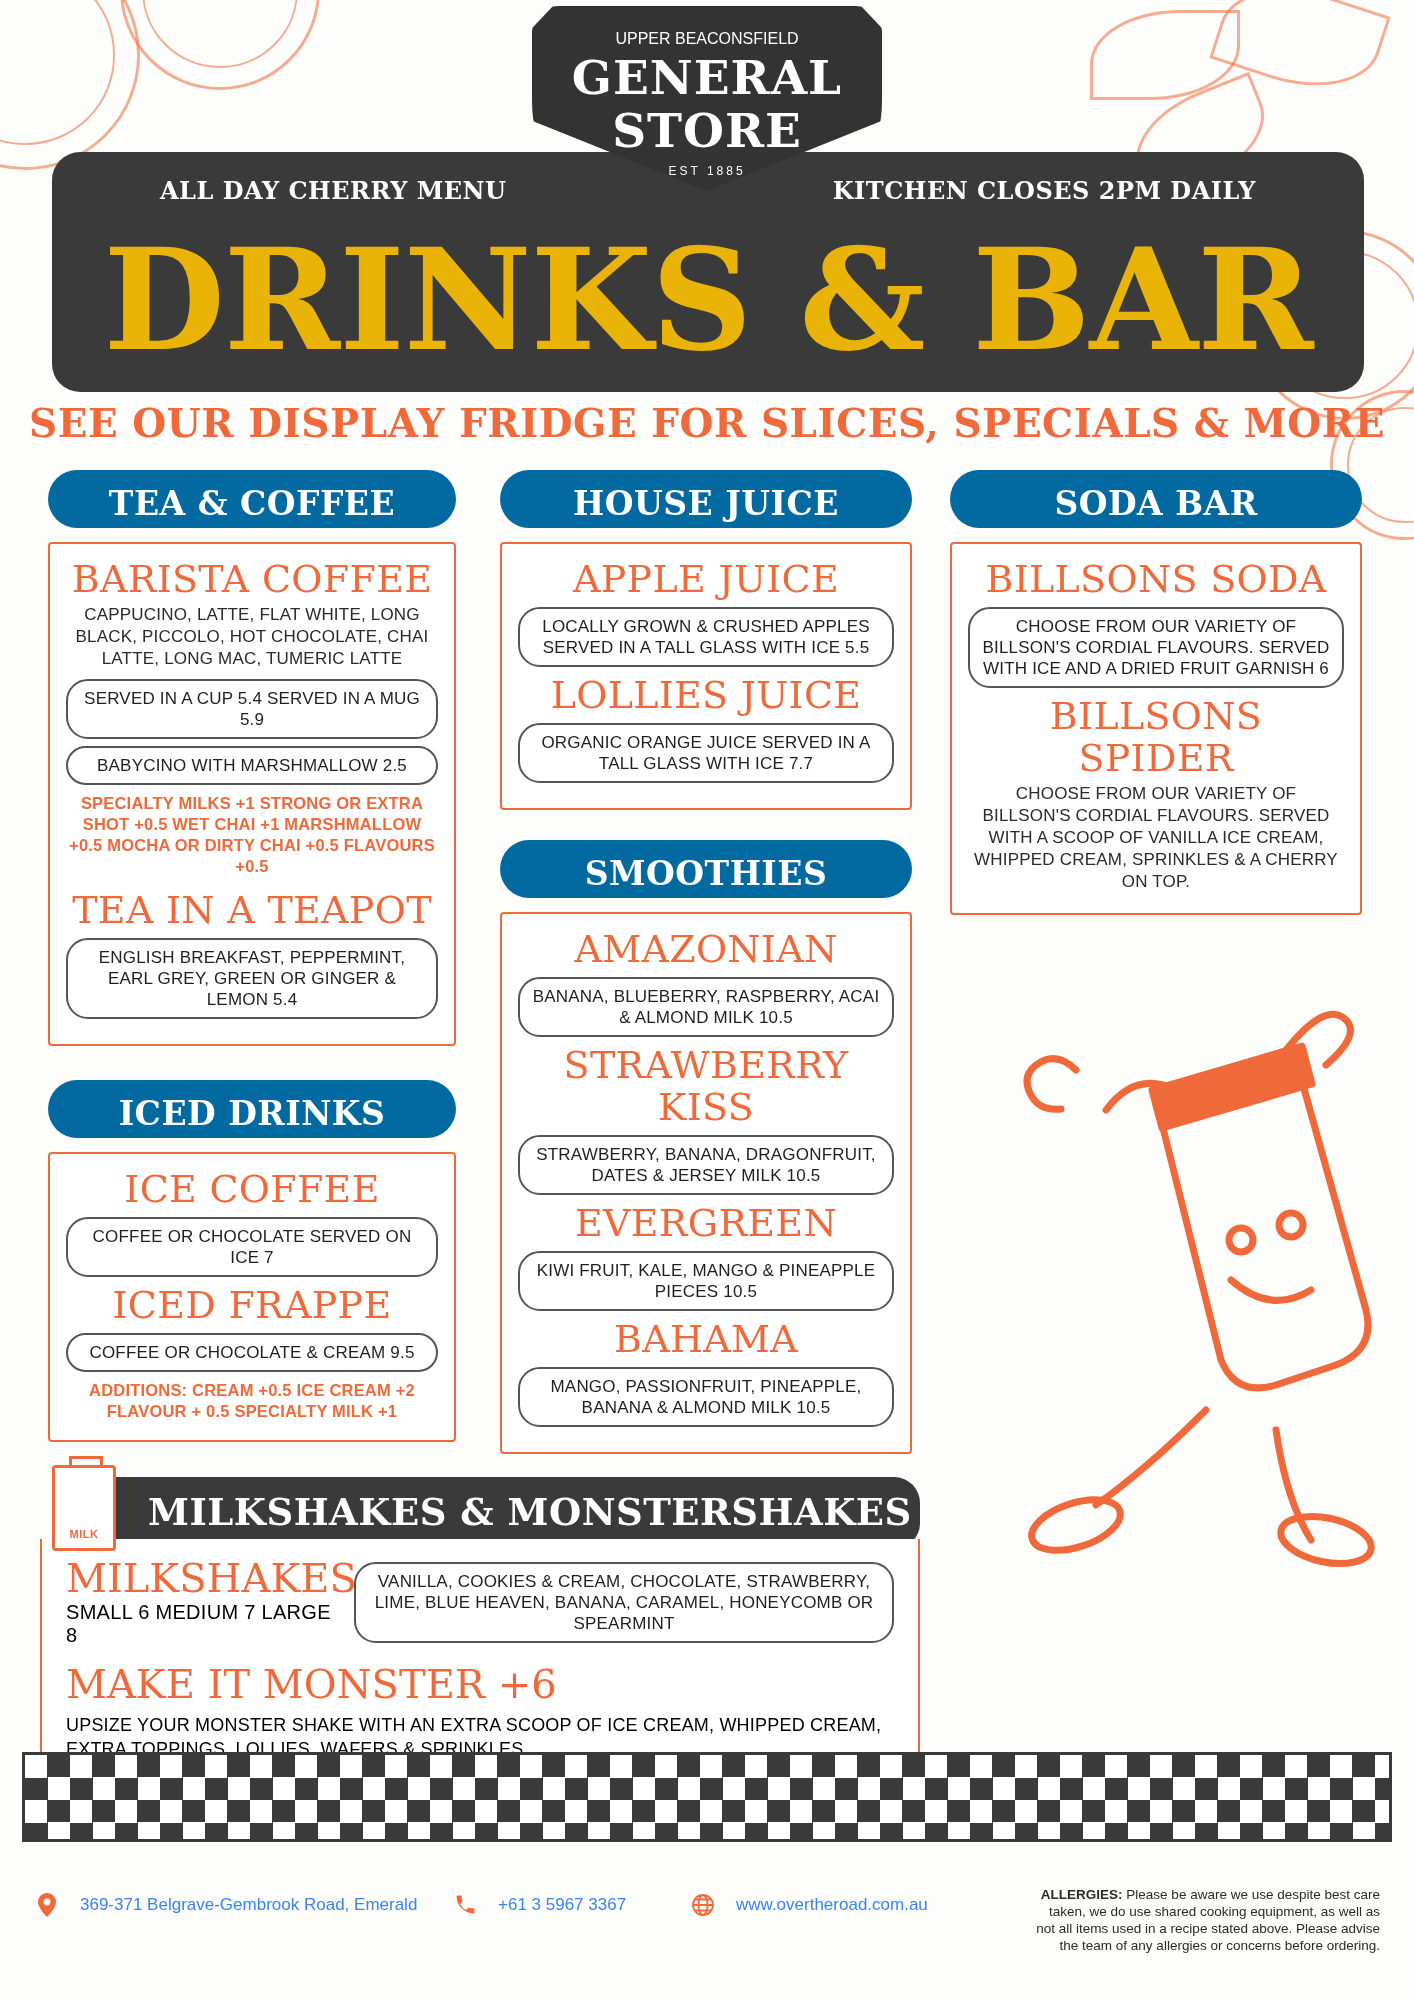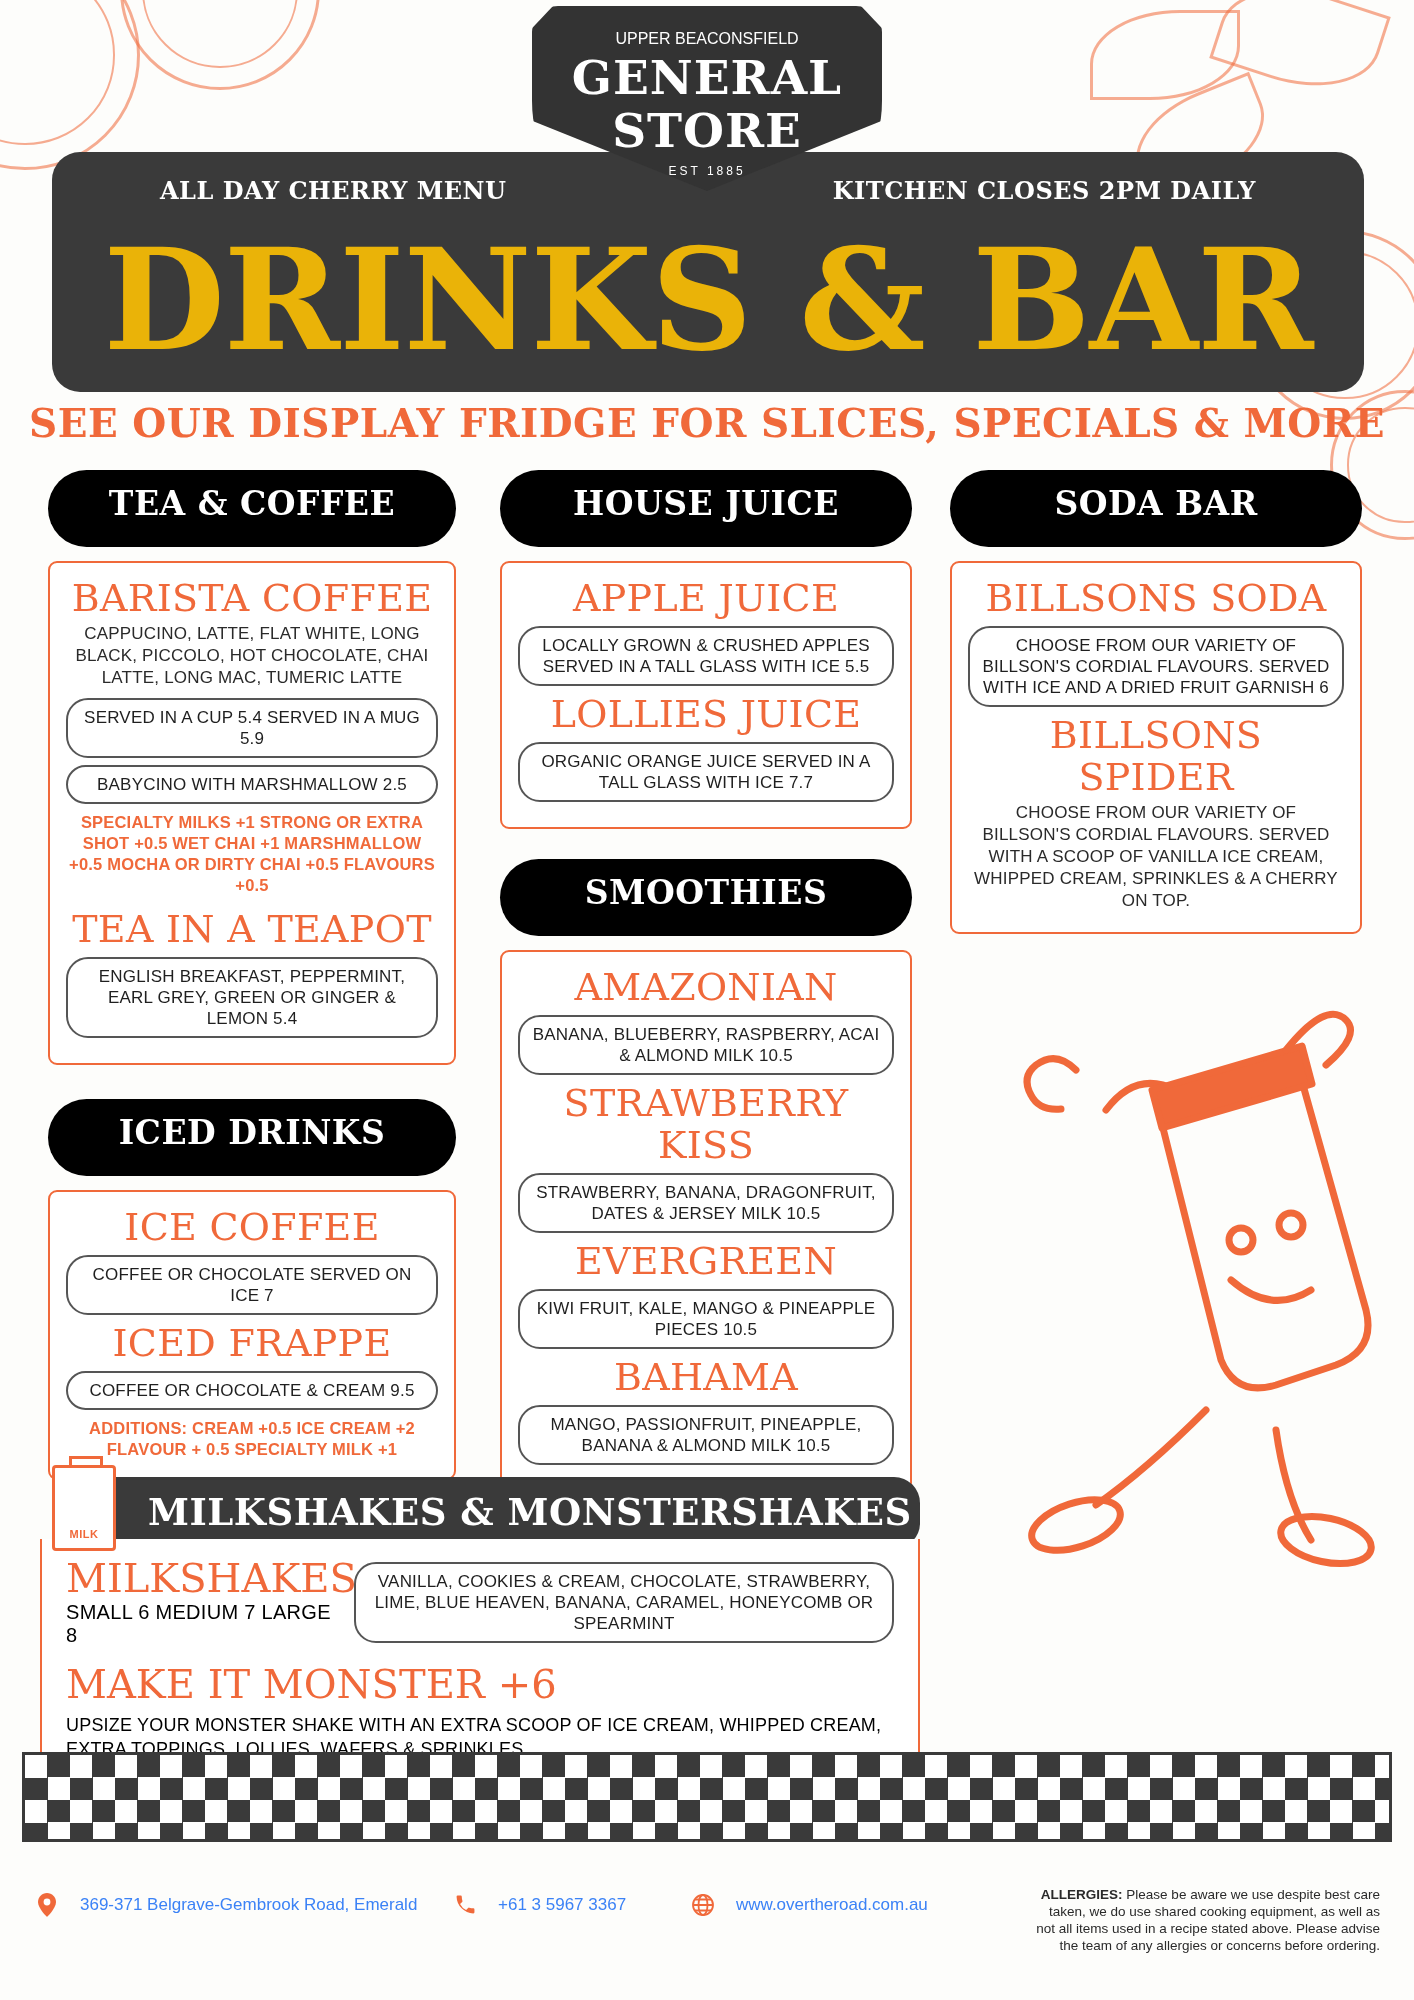--- a/index.html
+++ b/index.html
@@ -98,33 +98,33 @@
     color: #f0693a;
     font-family: "DejaVu Serif", serif;
     font-weight: bold;
     font-size: 39px;
     letter-spacing: .5px;
     z-index: 5;
   }
 
   
   .pill-head {
-    background: #000000;
+    background: #0369a1;
     border-radius: 40px;
     color: #fff;
     text-align: center;
     font-family: "DejaVu Serif", serif;
     font-weight: bold;
     font-size: 33px;
     letter-spacing: .5px;
-    padding: 14px 10px 24px;
+    padding: 14px 10px 5px;
   }
   .card {
     border: 2.5px solid #f0693a;
-    border-radius: 9px;
+    border-radius: 4px;
     padding: 14px 16px 18px;
     background: #fff;
   }
   .item-title {
     color: #f0693a;
     font-family: "DejaVu Serif", serif;
     font-weight: normal;
     font-size: 38px;
     text-align: center;
     line-height: 42px;

